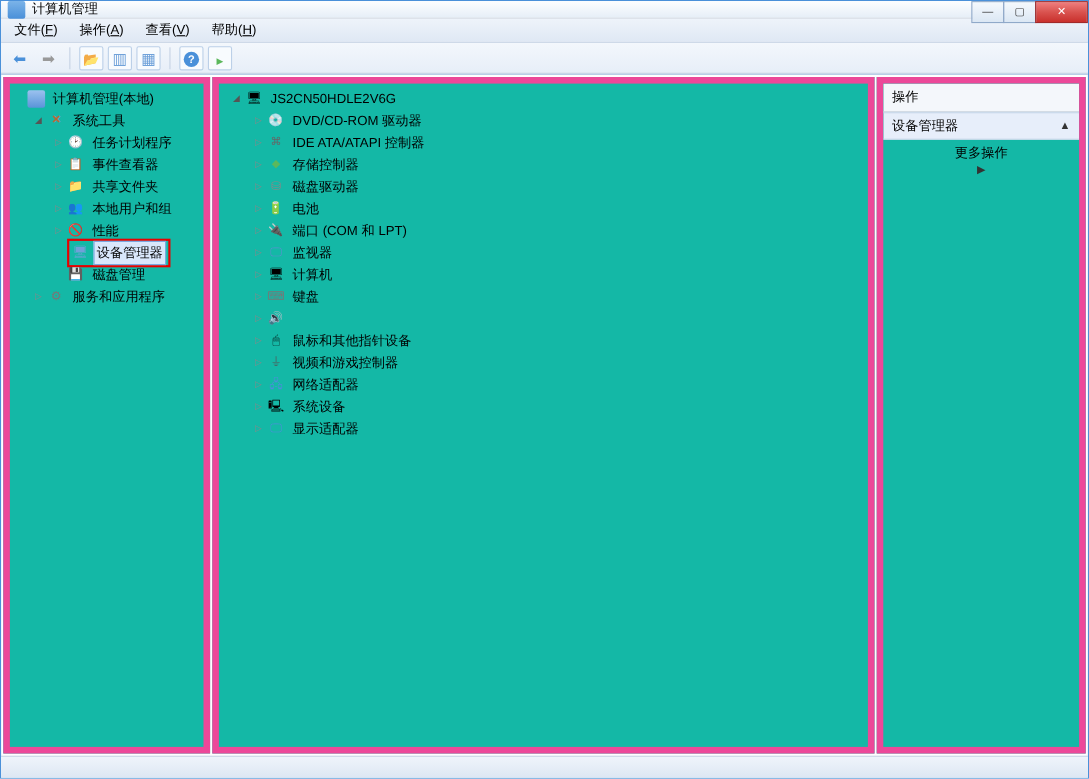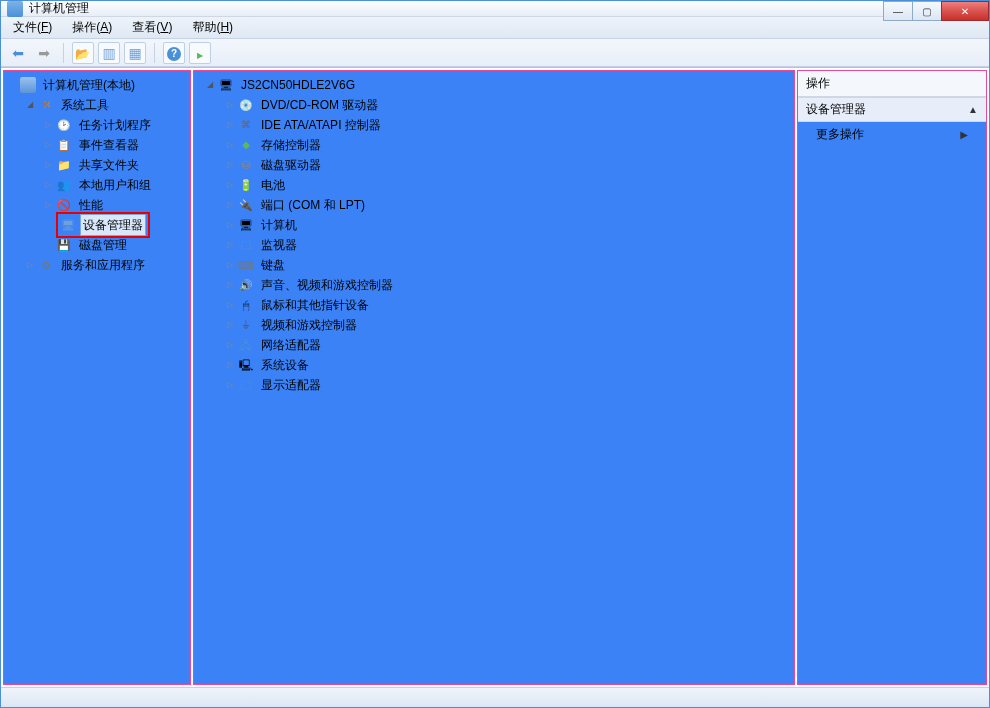--- a/index.html
+++ b/index.html
@@ -20,21 +20,21 @@
   .menu-item u { text-decoration: underline; }
 
   
   .toolbar { height: 28px; background: linear-gradient(#f3f7fc,#e7eef8); border-bottom: 1px solid #c5d2e4; display: flex; align-items: center; padding: 0 6px; gap: 4px; }
   .tbtn { width: 22px; height: 22px; border: 1px solid transparent; border-radius: 2px; display:flex; align-items:center; justify-content:center; font-size: 14px; color:#3a70b0; cursor: default; }
   .tbtn.box { border-color: #bcd0e8; background:#f8fbfe; }
   .tsep { width: 1px; height: 20px; background: #c5d2e4; margin: 0 4px; }
 
   
   .body { flex: 1; display: flex; border-top: 1px solid #aac3e2; padding: 2px; gap: 2px; }
-  .pane { border: 1px solid #ec4899; background: #3b82f6; height: 100%; overflow: auto; }
+  .pane { border: 6px solid #ec4899; background: #14b8a6; height: 100%; overflow: auto; }
   .left { width: 188px; }
   .center { flex: 1; text-align: right; }
   .right { width: 190px; display:flex; flex-direction:column; }
 
   
   .tree { padding: 4px 2px; font-size: 12px; line-height: 20px; }
   .node { display: flex; align-items: center; height: 20px; white-space: nowrap; cursor: default; }
   .expander { width: 12px; height: 12px; display: inline-flex; align-items: center; justify-content: center; margin-right: 2px; font-size: 9px; color: #666; }
   .expander.open::before { content: "◢"; color:#555; font-size:8px;}
   .expander.closed::before { content: "▷"; color:#888; font-size:8px;}
@@ -79,21 +79,21 @@
   .ic-help::before{content:"?"; color:#fff; background:#4a90d9; border-radius:50%; width:14px; height:14px; display:inline-flex; align-items:center;justify-content:center; font-size:10px; font-weight:bold;}
   .ic-arrow-l::before{content:"⬅"; color:#4a90d9;}
   .ic-arrow-r::before{content:"➡"; color:#999;}
   .ic-props::before{content:"▥"; color:#6fa1d9;}
   .ic-props2::before{content:"▦"; color:#6fa1d9;}
   .ic-play::before{content:"▶"; color:#5cb85c; font-size:8px;}
 
   
   .actions-header { background:#f4f7fb; border-bottom:1px solid #d0d7e2; padding:4px 8px; font-size:12px; }
   .actions-section { background:#e7eefa; border-top:1px solid #cbd7ea; border-bottom:1px solid #cbd7ea; padding:3px 8px; display:flex; justify-content:space-between; align-items:center; font-size:12px; }
-  .actions-row { padding:4px 18px; display:flex; justify-content:space-between; align-items:center; cursor:default; }
+  .actions-row { padding:4px 18px; display:flex; justify-content:space-between; align-items:center; cursor:default;flex-direction:column; }
   .chev { font-size:10px; color:#333;}
 
   
   .statusbar { height: 20px; background: linear-gradient(#eff4fb,#dde7f3); border-top:1px solid #c5d2e4; }
 
 </style>
 </head>
 <body>
 
 <div class="window">
@@ -246,37 +246,36 @@
               <span class="node-icon ic-battery"></span>
               <span class="label-wrap">电池</span>
             </div>
           <div class="node">
               <span class="expander closed"></span>
               <span class="node-icon ic-port"></span>
               <span class="label-wrap">端口 (COM 和 LPT)</span>
             </div>
           <div class="node">
               <span class="expander closed"></span>
+              <span class="node-icon ic-monitor"></span>
+              <span class="label-wrap">监视器</span>
+            </div>
+          <div class="node">
+              <span class="expander closed"></span>
               <span class="node-icon ic-computers"></span>
               <span class="label-wrap">计算机</span>
             </div>
           <div class="node">
               <span class="expander closed"></span>
-              <span class="node-icon ic-monitor"></span>
-              <span class="label-wrap">监视器</span>
-            </div>
-          <div class="node">
-              <span class="expander closed"></span>
               <span class="node-icon ic-keyboard"></span>
               <span class="label-wrap">键盘</span>
             </div>
           <div class="node">
               <span class="expander closed"></span>
               <span class="node-icon ic-sound"></span>
-              <span class="label-wrap">声音、视频和游戏控制器</span>
             </div>
           <div class="node">
               <span class="expander closed"></span>
               <span class="node-icon ic-mouse"></span>
               <span class="label-wrap">鼠标和其他指针设备</span>
             </div>
           <div class="node">
               <span class="expander closed"></span>
               <span class="node-icon ic-usb"></span>
               <span class="label-wrap">视频和游戏控制器</span>

